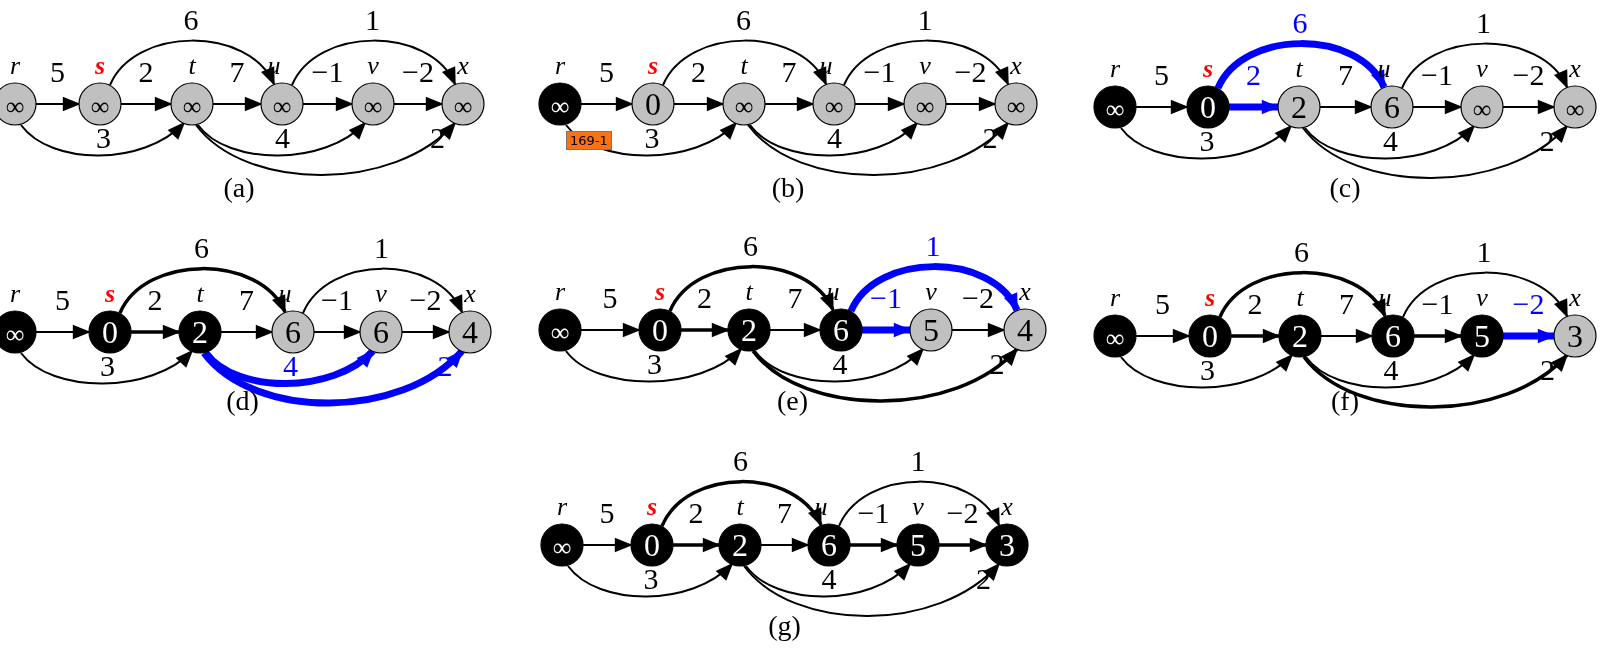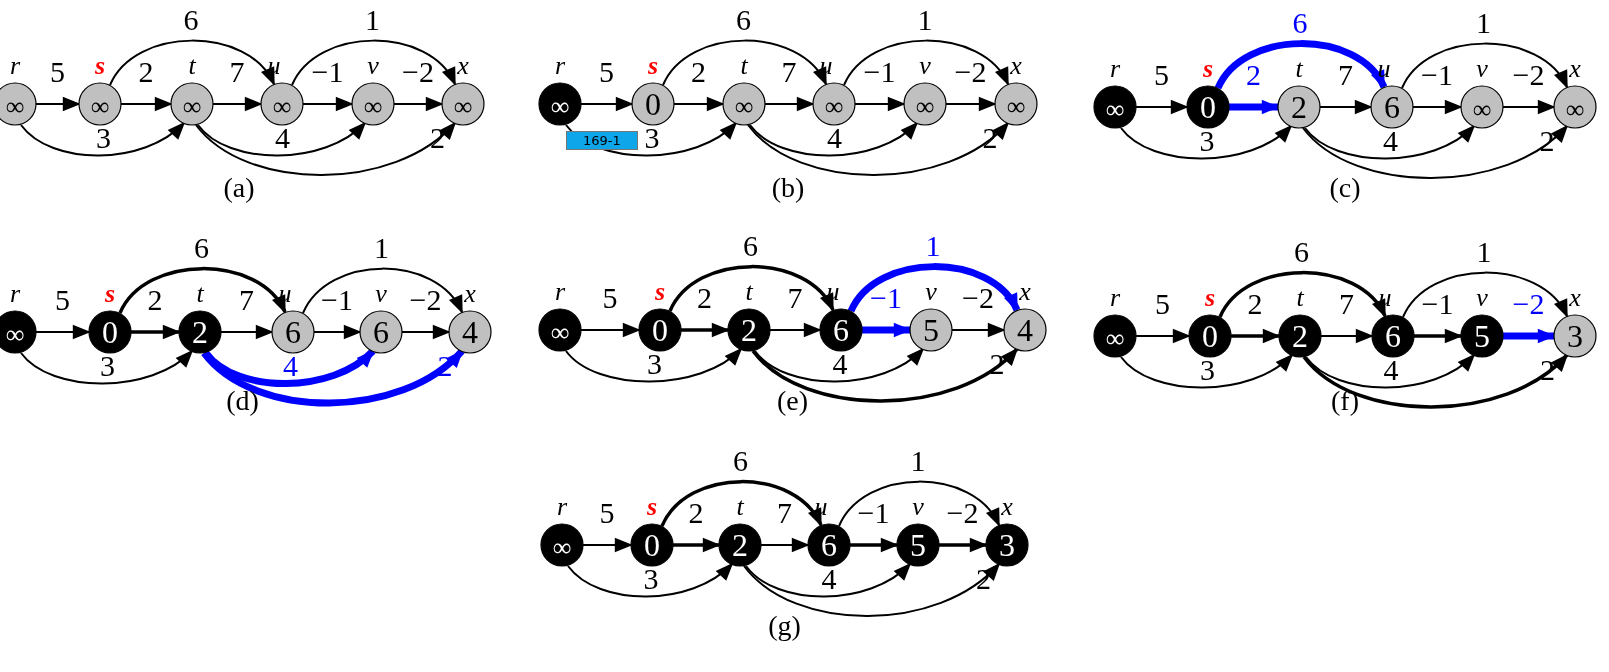--- a/index.html
+++ b/index.html
@@ -1,18 +1,18 @@
 <!DOCTYPE html>
 <html><head>
 <meta charset="utf-8">
 <style>
   html,body{margin:0;padding:0;background:#fff;}
   body{width:1609px;height:672px;overflow:hidden;position:relative;font-family:"Liberation Serif",serif;}
   svg{position:absolute;left:0;top:0;}
-  .tooltip{position:absolute;left:566px;top:131px;background:#0ea5e9;border:1px solid #767676;font-family:"DejaVu Sans",sans-serif;font-size:13px;padding:1px 16px;color:#000;}
+  .tooltip{position:absolute;left:566px;top:131px;background:#f97316;border:1px solid #767676;font-family:"DejaVu Sans",sans-serif;font-size:13px;padding:1px 3px;color:#000;}
 </style>
 </head>
 <body>
 
 <svg id="canvas" width="1609" height="672">
     <defs>
       <marker id="ah-black" viewBox="0 0 10 10" refX="9" refY="5" markerWidth="22" markerHeight="18" orient="auto" markerUnits="userSpaceOnUse">
         <path d="M0,1 L10,5 L0,9 z" fill="#000"></path>
       </marker>
       <marker id="ah-blue" viewBox="0 0 10 10" refX="9" refY="5" markerWidth="22" markerHeight="18" orient="auto" markerUnits="userSpaceOnUse">

